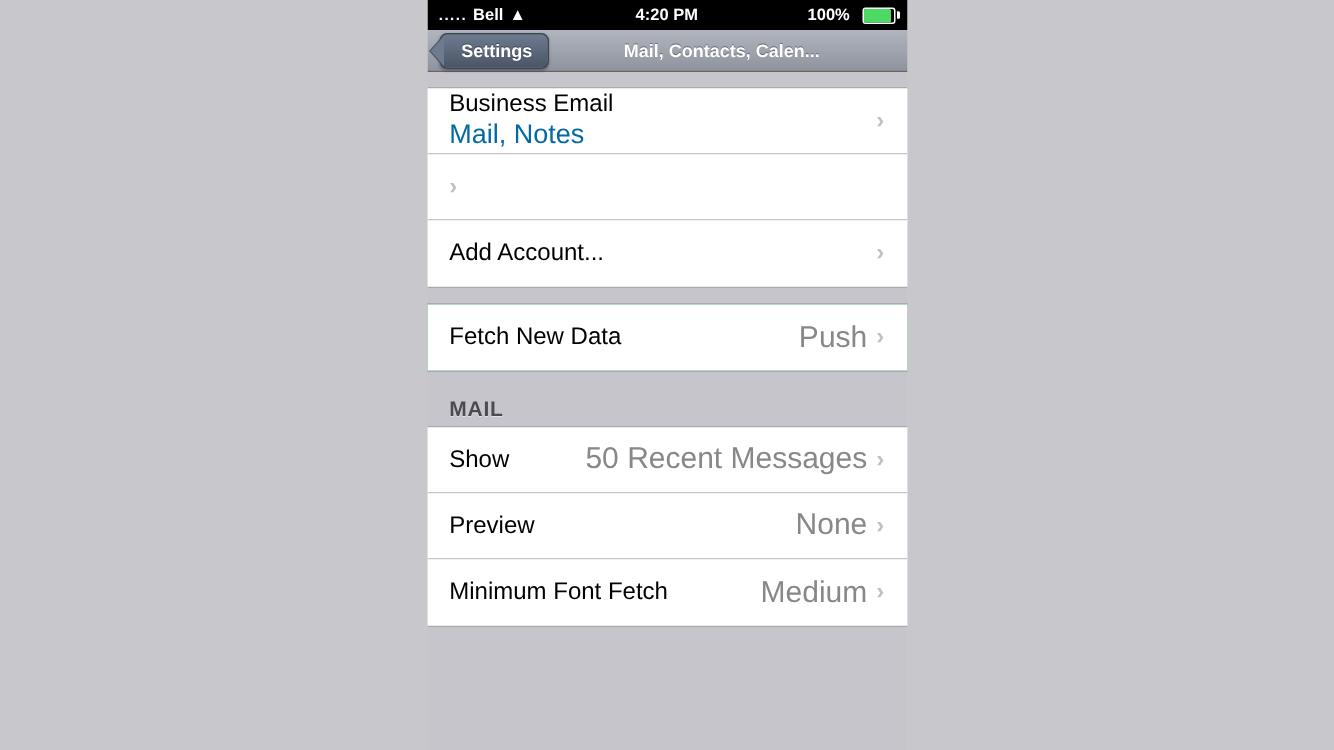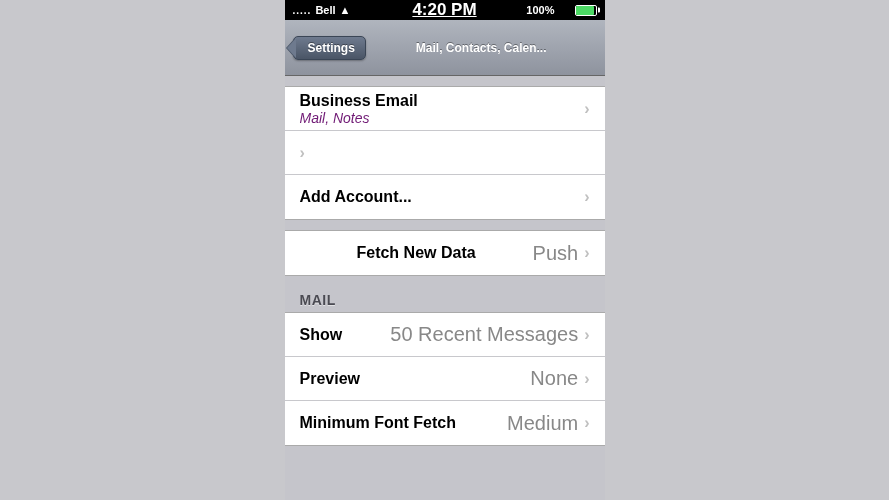--- a/index.html
+++ b/index.html
@@ -39,30 +39,29 @@
     .status-left {
       display: flex;
       align-items: center;
       gap: 4px;
     }
 
     .status-center {
       position: absolute;
       left: 50%;
       transform: translateX(-50%);
-      font-size: 17px;
+      font-size: 11px;
       font-weight: bold;
       color: white;
-      text-decoration: underline;
     }
 
     .status-right {
       display: flex;
       align-items: center;
-      gap: 20px;
+      gap: 8px;
       font-size: 11px;
     }
 
     .battery-icon {
       width: 22px;
       height: 11px;
       border: 1.5px solid white;
       border-radius: 2px;
       position: relative;
       display: inline-flex;
@@ -83,21 +82,21 @@
 
     .battery-fill {
       background: #4cd964;
       height: 100%;
       width: 90%;
       border-radius: 1px;
     }
 
     
     .nav-bar {
-      height: 56px;
+      height: 28px;
       background: linear-gradient(to bottom, #b0b5be, #8e939e);
       display: flex;
       align-items: center;
       padding: 13px 8px;
       border-bottom: 1px solid #666;
     }
 
     .back-button {
       background: linear-gradient(to bottom, #6e7a8e, #4a5566);
       border: 1px solid #3a4555;
@@ -190,27 +189,26 @@
     .row-left {
       flex: 1;
       display: flex;
       flex-direction: column;
       justify-content: center;
     }
 
     .row-title {
       font-size: 16px;
       color: #000;
-      font-weight: bold;
+      font-weight: normal;
     }
 
     .row-subtitle {
-      font-size: 14px;
-      color: #701a75;
-      font-style: italic;
+      font-size: 18px;
+      color: #0369a1;
     }
 
     .row-right {
       display: flex;
       align-items: center;
       gap: 6px;
       color: #999;
       font-size: 16px;
     }
 
@@ -224,21 +222,20 @@
       font-size: 16px;
       font-weight: bold;
     }
 
     
     .table-single {
       background: #22c55e;
       margin: 0 0 10px 0;
       border-top: 1px solid #aaa;
       border-bottom: 1px solid #aaa;
-      text-align: center;
     }
 
     
     .section-label {
       padding: 6px 15px 4px;
       font-size: 14px;
       font-weight: bold;
       color: #4a4a52;
       text-shadow: 0 1px 0 rgba(255,255,255,0.5);
       text-transform: uppercase;

